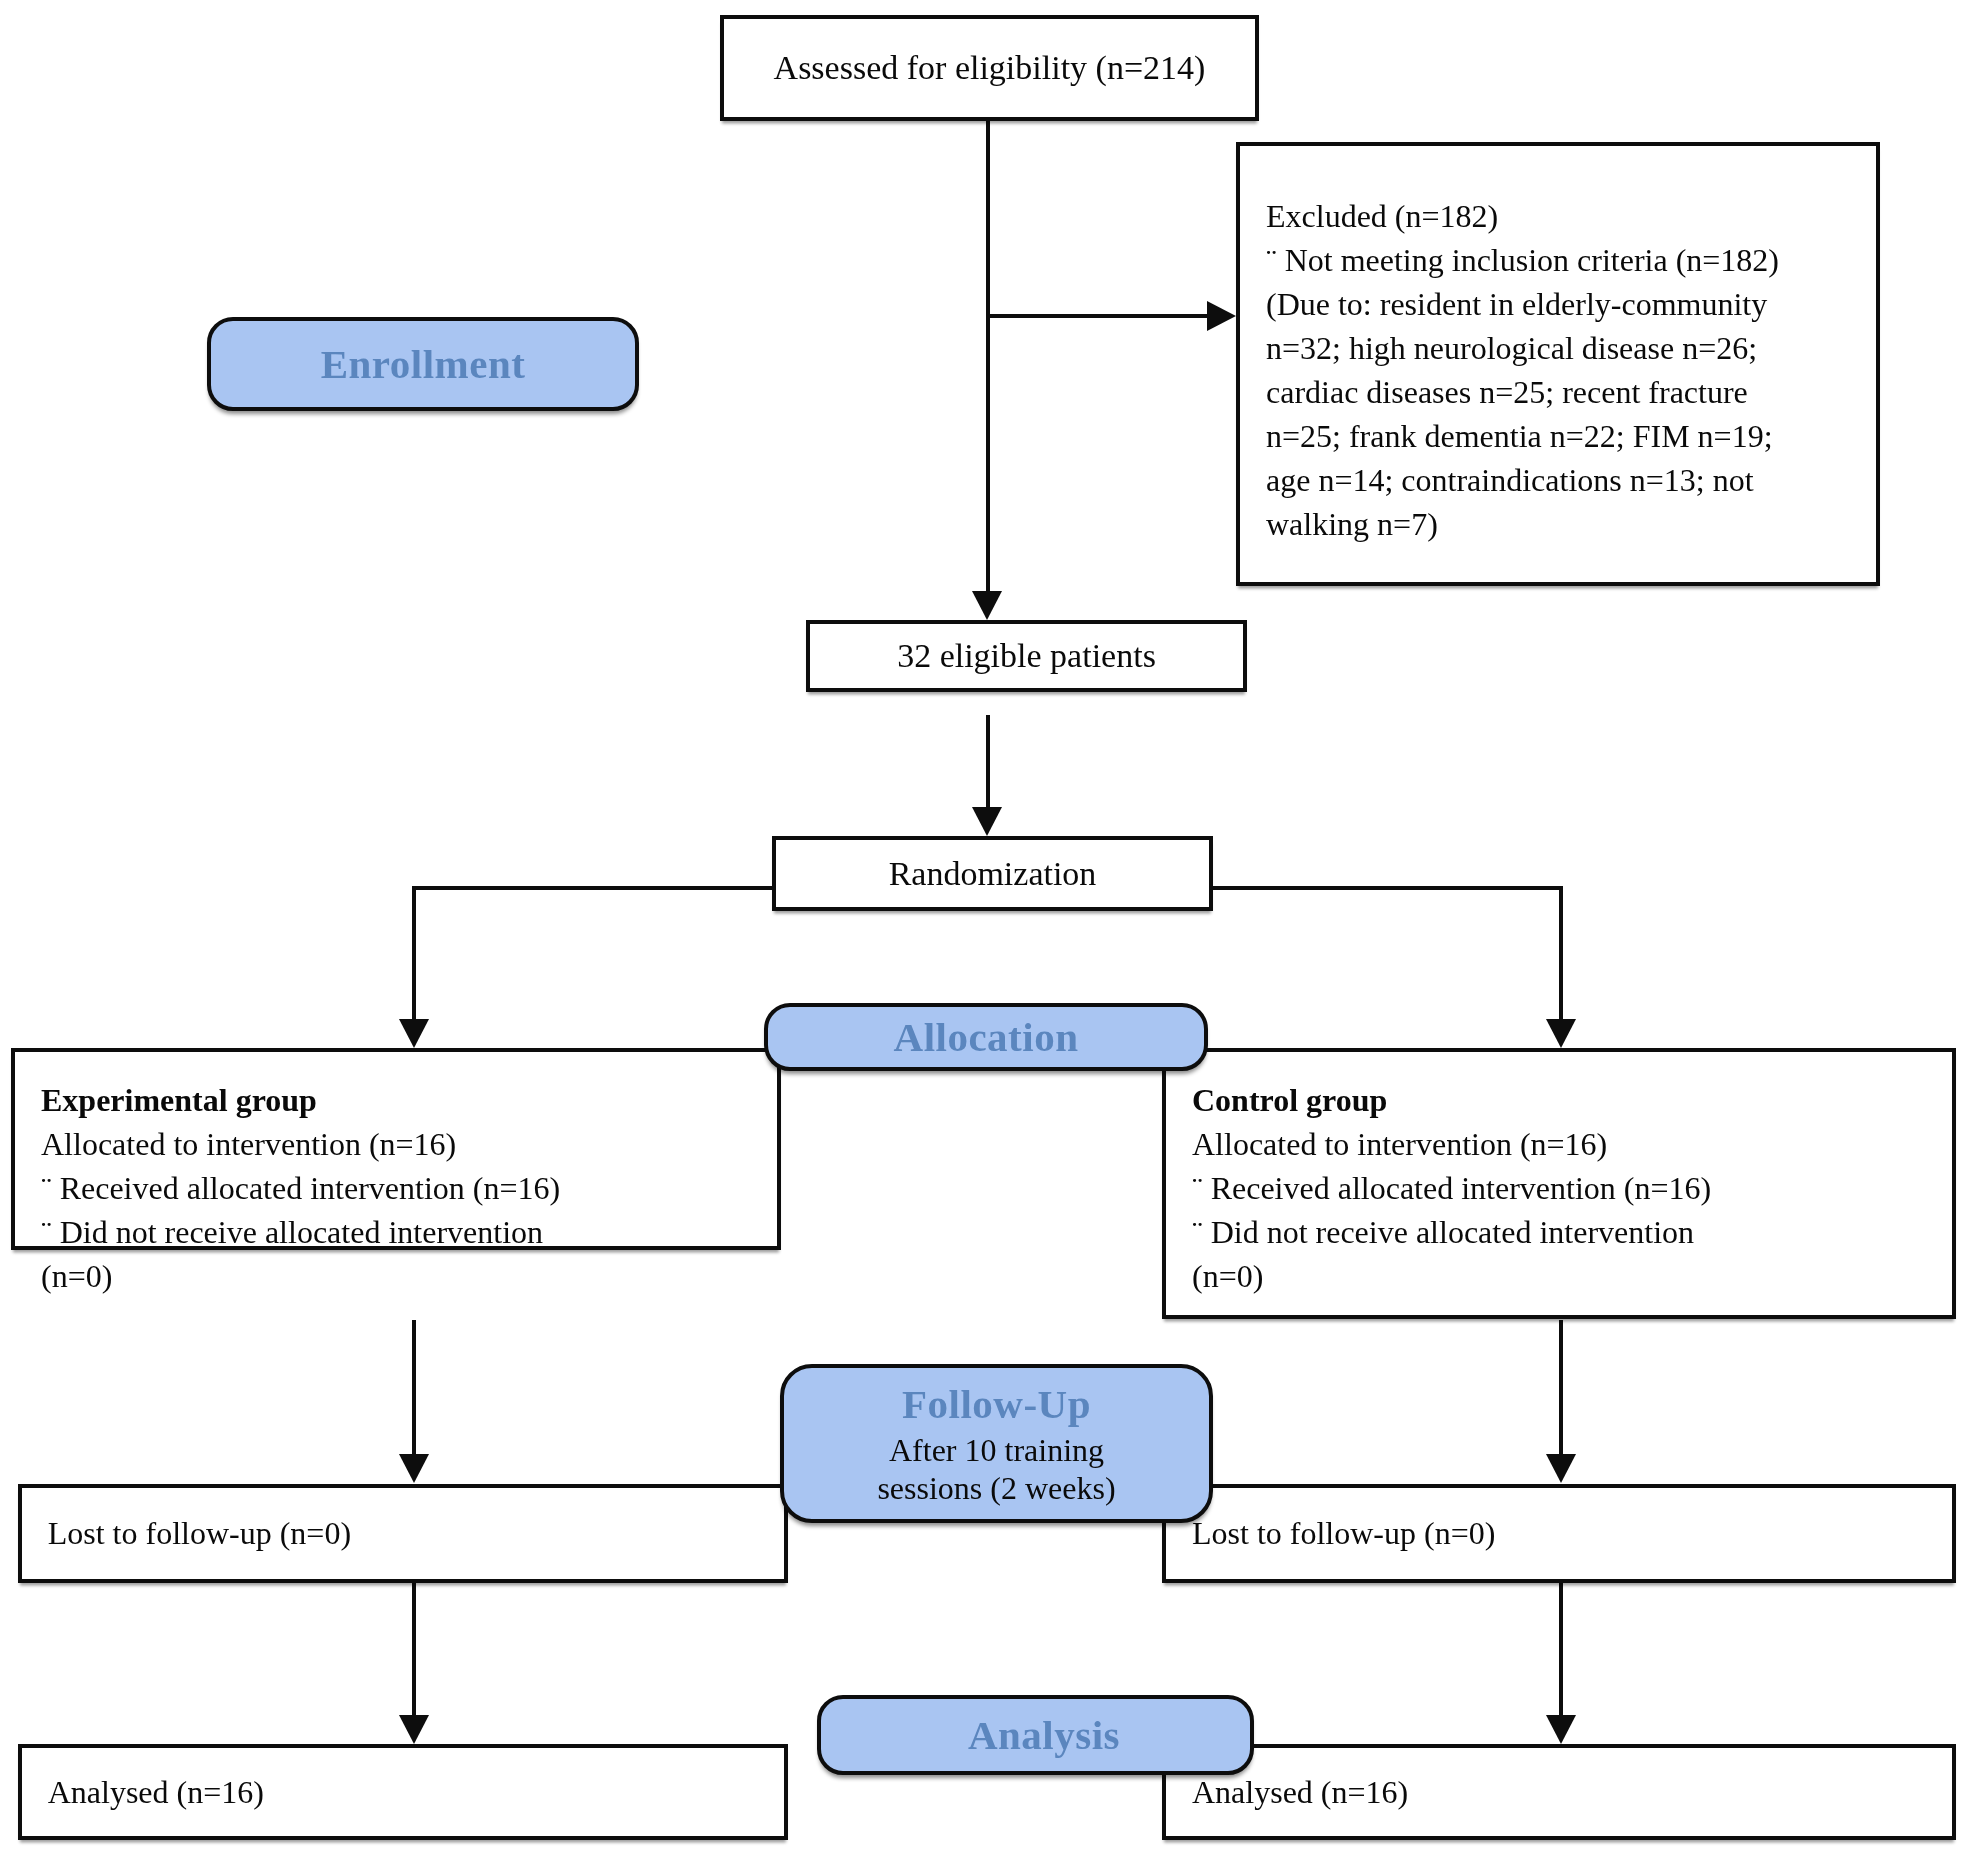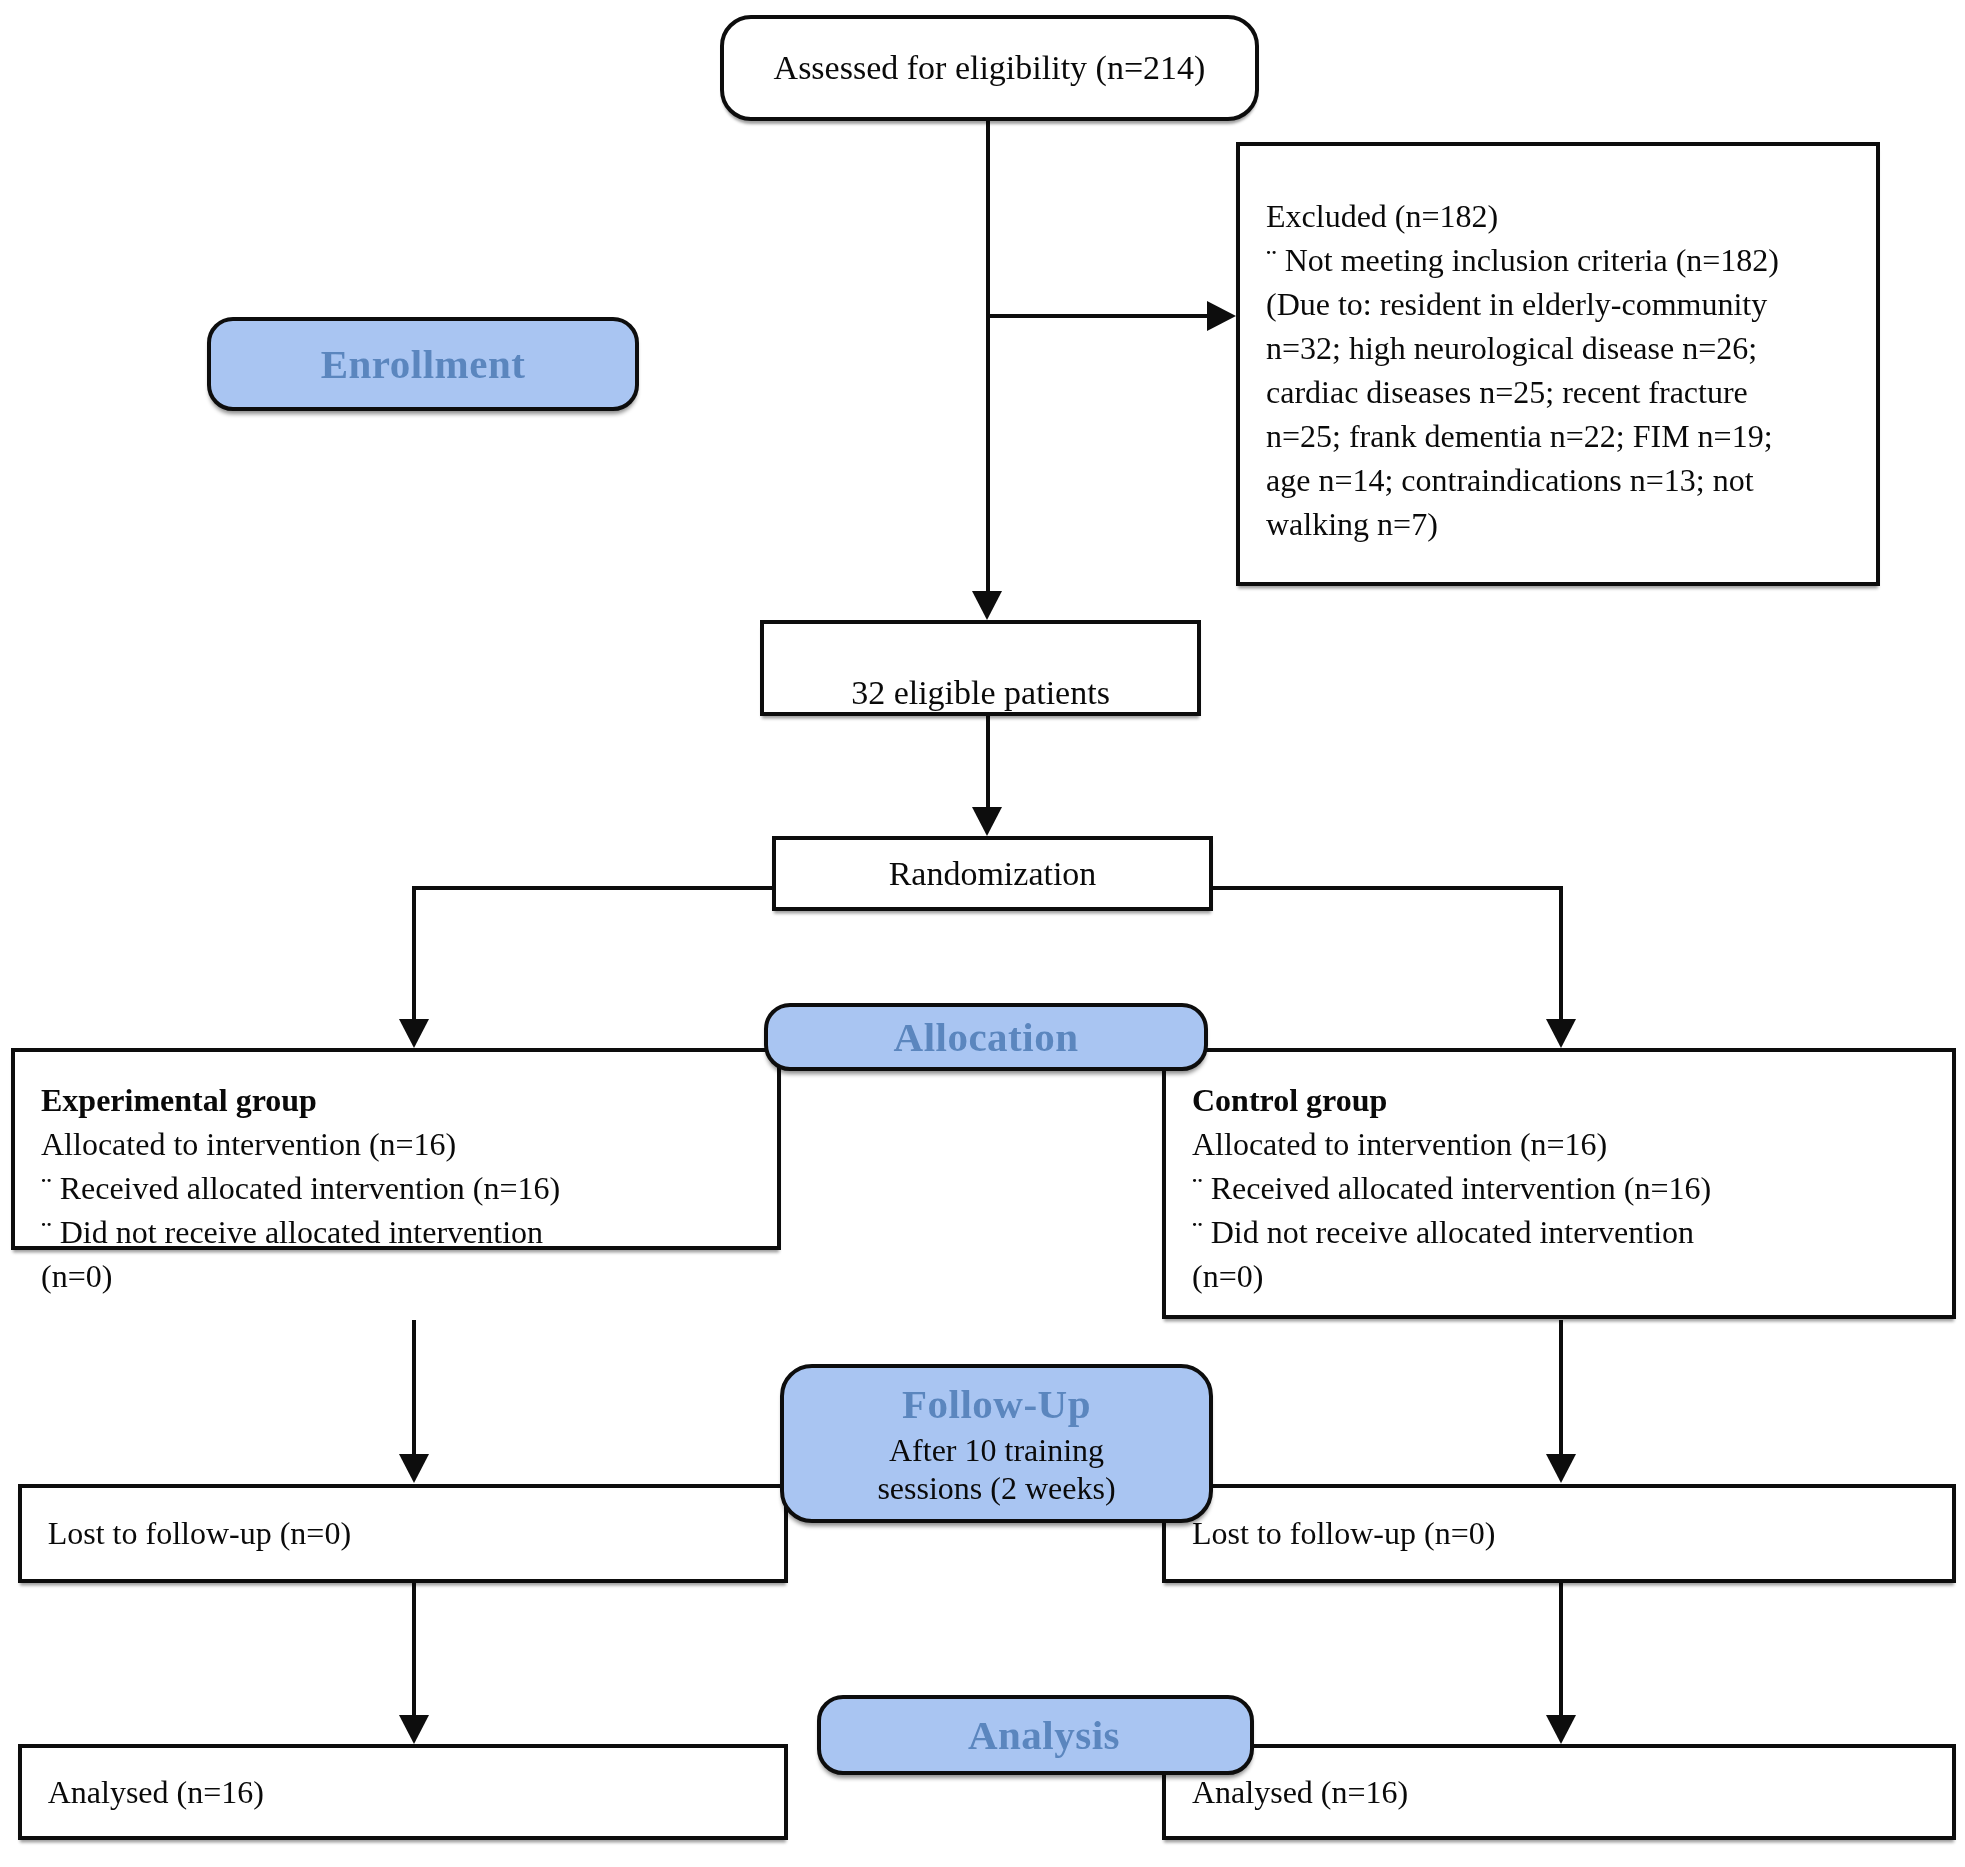--- a/index.html
+++ b/index.html
@@ -86,40 +86,40 @@
     border-bottom:15px solid transparent;
     border-left:29px solid var(--line);
     z-index:3;
   }
 </style>
 </head>
 <body>
 
 <div class="canvas">
 
-  <div class="node center" style="left:720px;top:15px;width:539px;height:106px;border-radius:31px;">
+  <div class="node center" style="left:720px;top:15px;width:539px;height:106px;">
     <span>Assessed for eligibility (n=214)</span>
   </div>
 
   <div class="node block" style="left:1236px;top:142px;width:644px;height:444px;line-height:44px;padding-top:48px;">
       <div>Excluded (n=182)</div>
       <div>¨ Not meeting inclusion criteria (n=182)</div>
       <div>(Due to: resident in elderly-community</div>
       <div>n=32; high neurological disease n=26;</div>
       <div>cardiac diseases n=25; recent fracture</div>
       <div>n=25; frank dementia n=22; FIM n=19;</div>
       <div>age n=14; contraindications n=13; not</div>
       <div>walking n=7)</div>
     </div>
 
   <div class="stage" style="left:207px;top:317px;width:432px;height:94px;">
     <span class="stage-label">Enrollment</span>
   </div>
 
-  <div class="node center" style="left:760px;top:620px;width:441px;height:96px;align-items:flex-end;">
+  <div class="node center" style="left:806px;top:620px;width:441px;height:72px;">
     <span>32 eligible patients</span>
   </div>
 
   <div class="node center" style="left:772px;top:836px;width:441px;height:75px;">
     <span>Randomization</span>
   </div>
 
   <div class="stage" style="left:764px;top:1003px;width:444px;height:68px;">
     <span class="stage-label">Allocation</span>
   </div>

